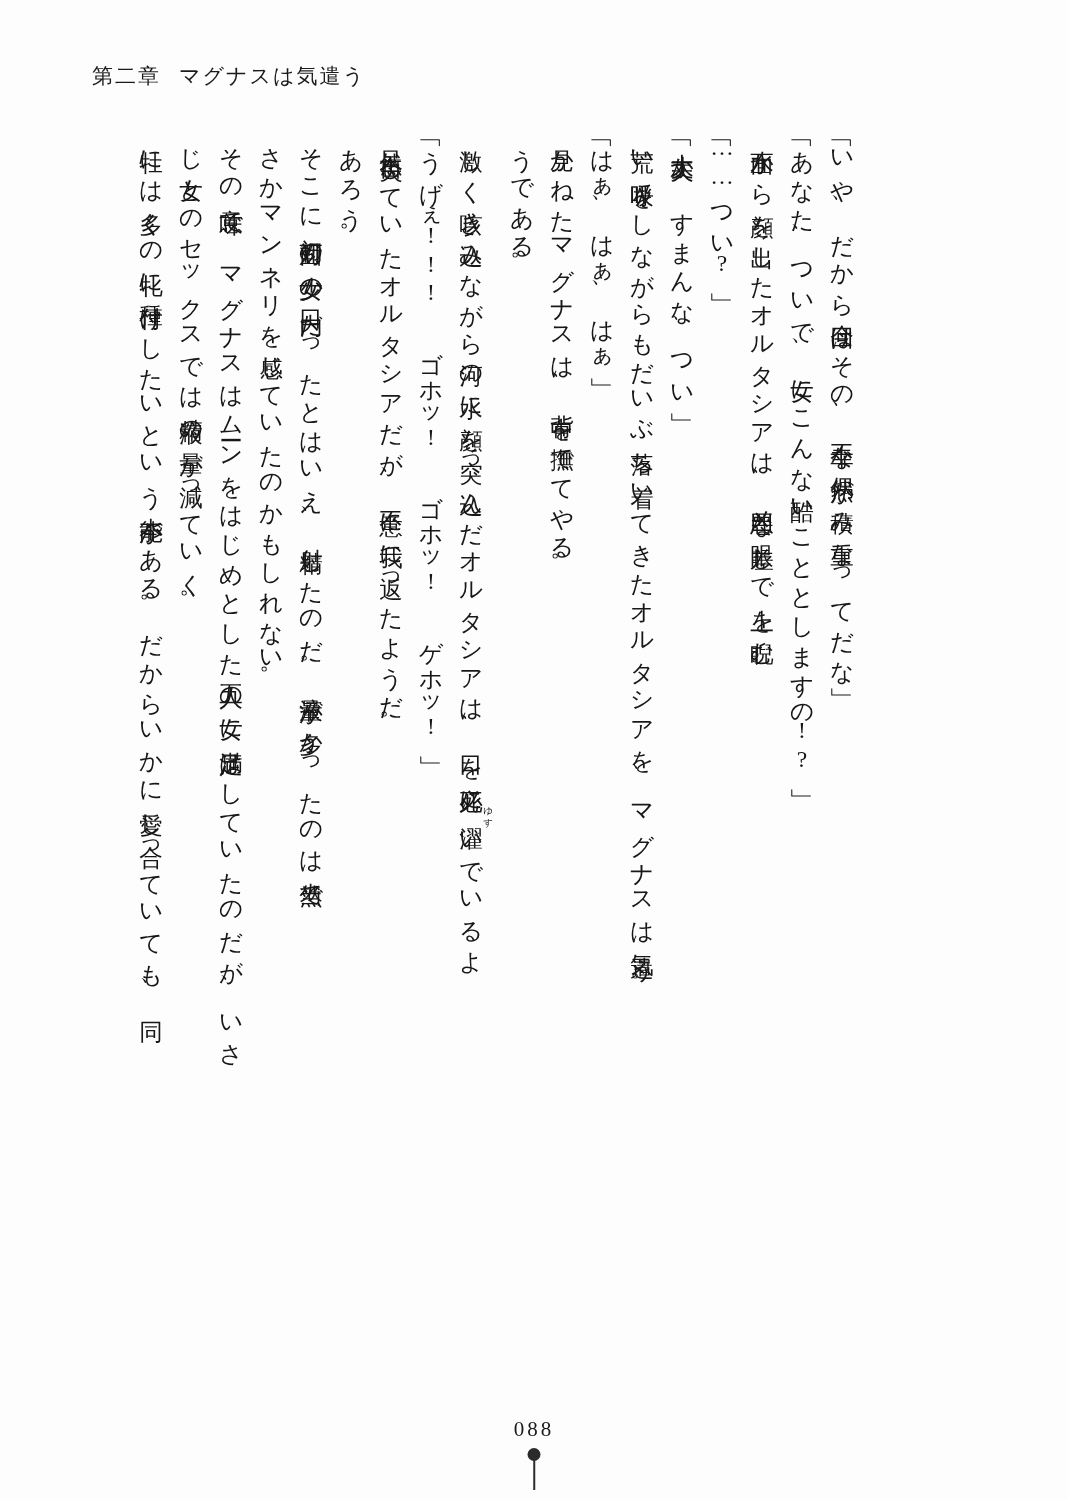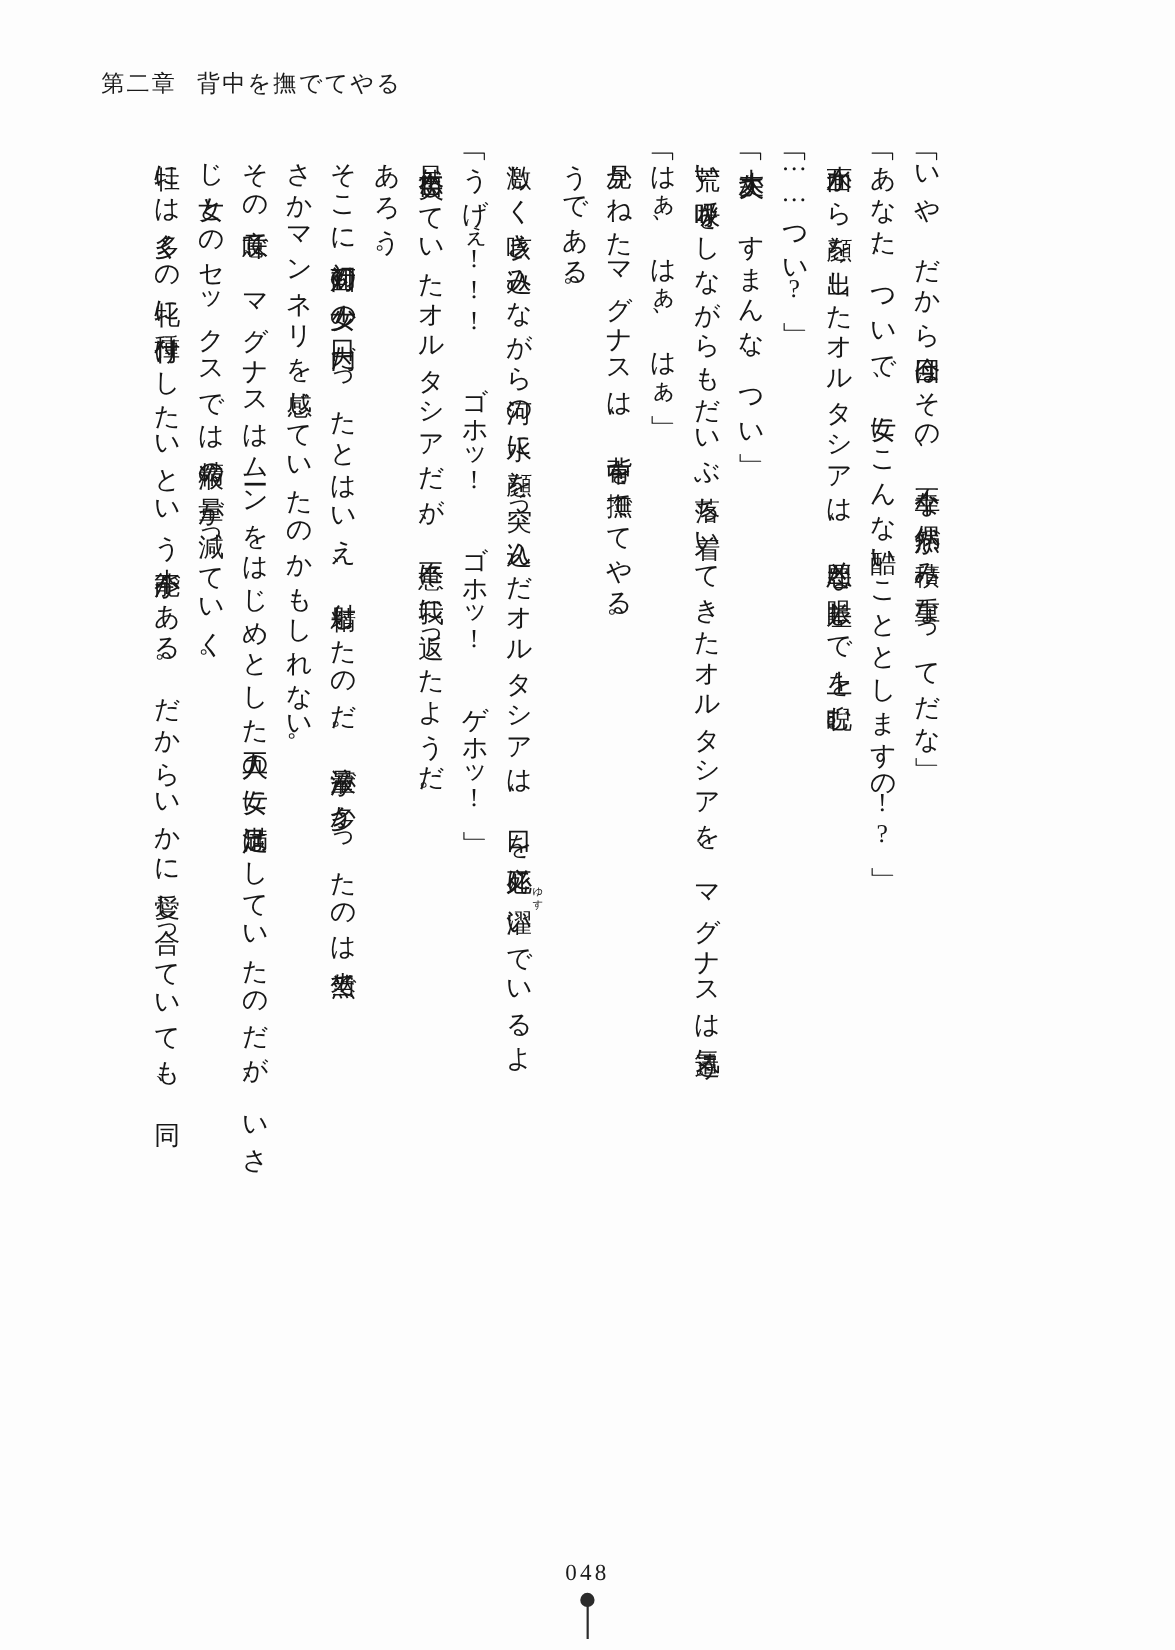--- a/index.html
+++ b/index.html
@@ -112,21 +112,21 @@
     background: #2b2b2b;
     transform: translateX(-50%);
   }
 </style>
 </head>
 <body>
 
 <div class="page">
 
   <div class="running-head">
-    <span class="chap-no">第二章</span><span>背中を撫でてやる</span>
+    <span class="chap-no">第二章</span><span>マグナスは気遣う</span>
   </div>
 
   <div class="body-area">
     <div class="col">牡には多くの牝に種付けしたいという本能がある。だからいかに愛し合っていても、同</div>
     <div class="col">じ女とのセックスでは精液の量が減っていく。</div>
     <div class="col">その意味で、マグナスはムーンをはじめとした五人の女に満足はしていたのだが、いさ</div>
     <div class="col">さかマンネリを感じていたのかもしれない。</div>
     <div class="col">そこに初対面の少女の口内だったとはいえ、射精したのだ。液量が多かったのは当然で</div>
     <div class="col">あろう。</div>
     <div class="col">呆然自失していたオルタシアだが、不意に我に返ったようだ。</div>
@@ -136,20 +136,20 @@
     <div class="col">見かねたマグナスは、背中を撫でてやる。</div>
     <div class="col dialogue">「はぁ、はぁ、はぁ」</div>
     <div class="col">荒い呼吸をしながらもだいぶ落ち着いてきたオルタシアを、マグナスは気遣う。</div>
     <div class="col dialogue">「大丈夫か。すまんな、つい」</div>
     <div class="col dialogue">「……つい?」</div>
     <div class="col">水面から顔を出したオルタシアは、凶悪な眼差しで上を睨む。</div>
     <div class="col dialogue">「あなた、ついで、女にこんな酷いこととしますの!?」</div>
     <div class="col dialogue">「いや、だから今回はその、不幸な偶然が積み重なってだな」</div>
   </div>
 
-  <div class="folio">048</div>
+  <div class="folio">088</div>
 
   <div class="deco">
     <div class="dot"></div>
     <div class="stem"></div>
   </div>
 
 </div>
 
 </body></html>

